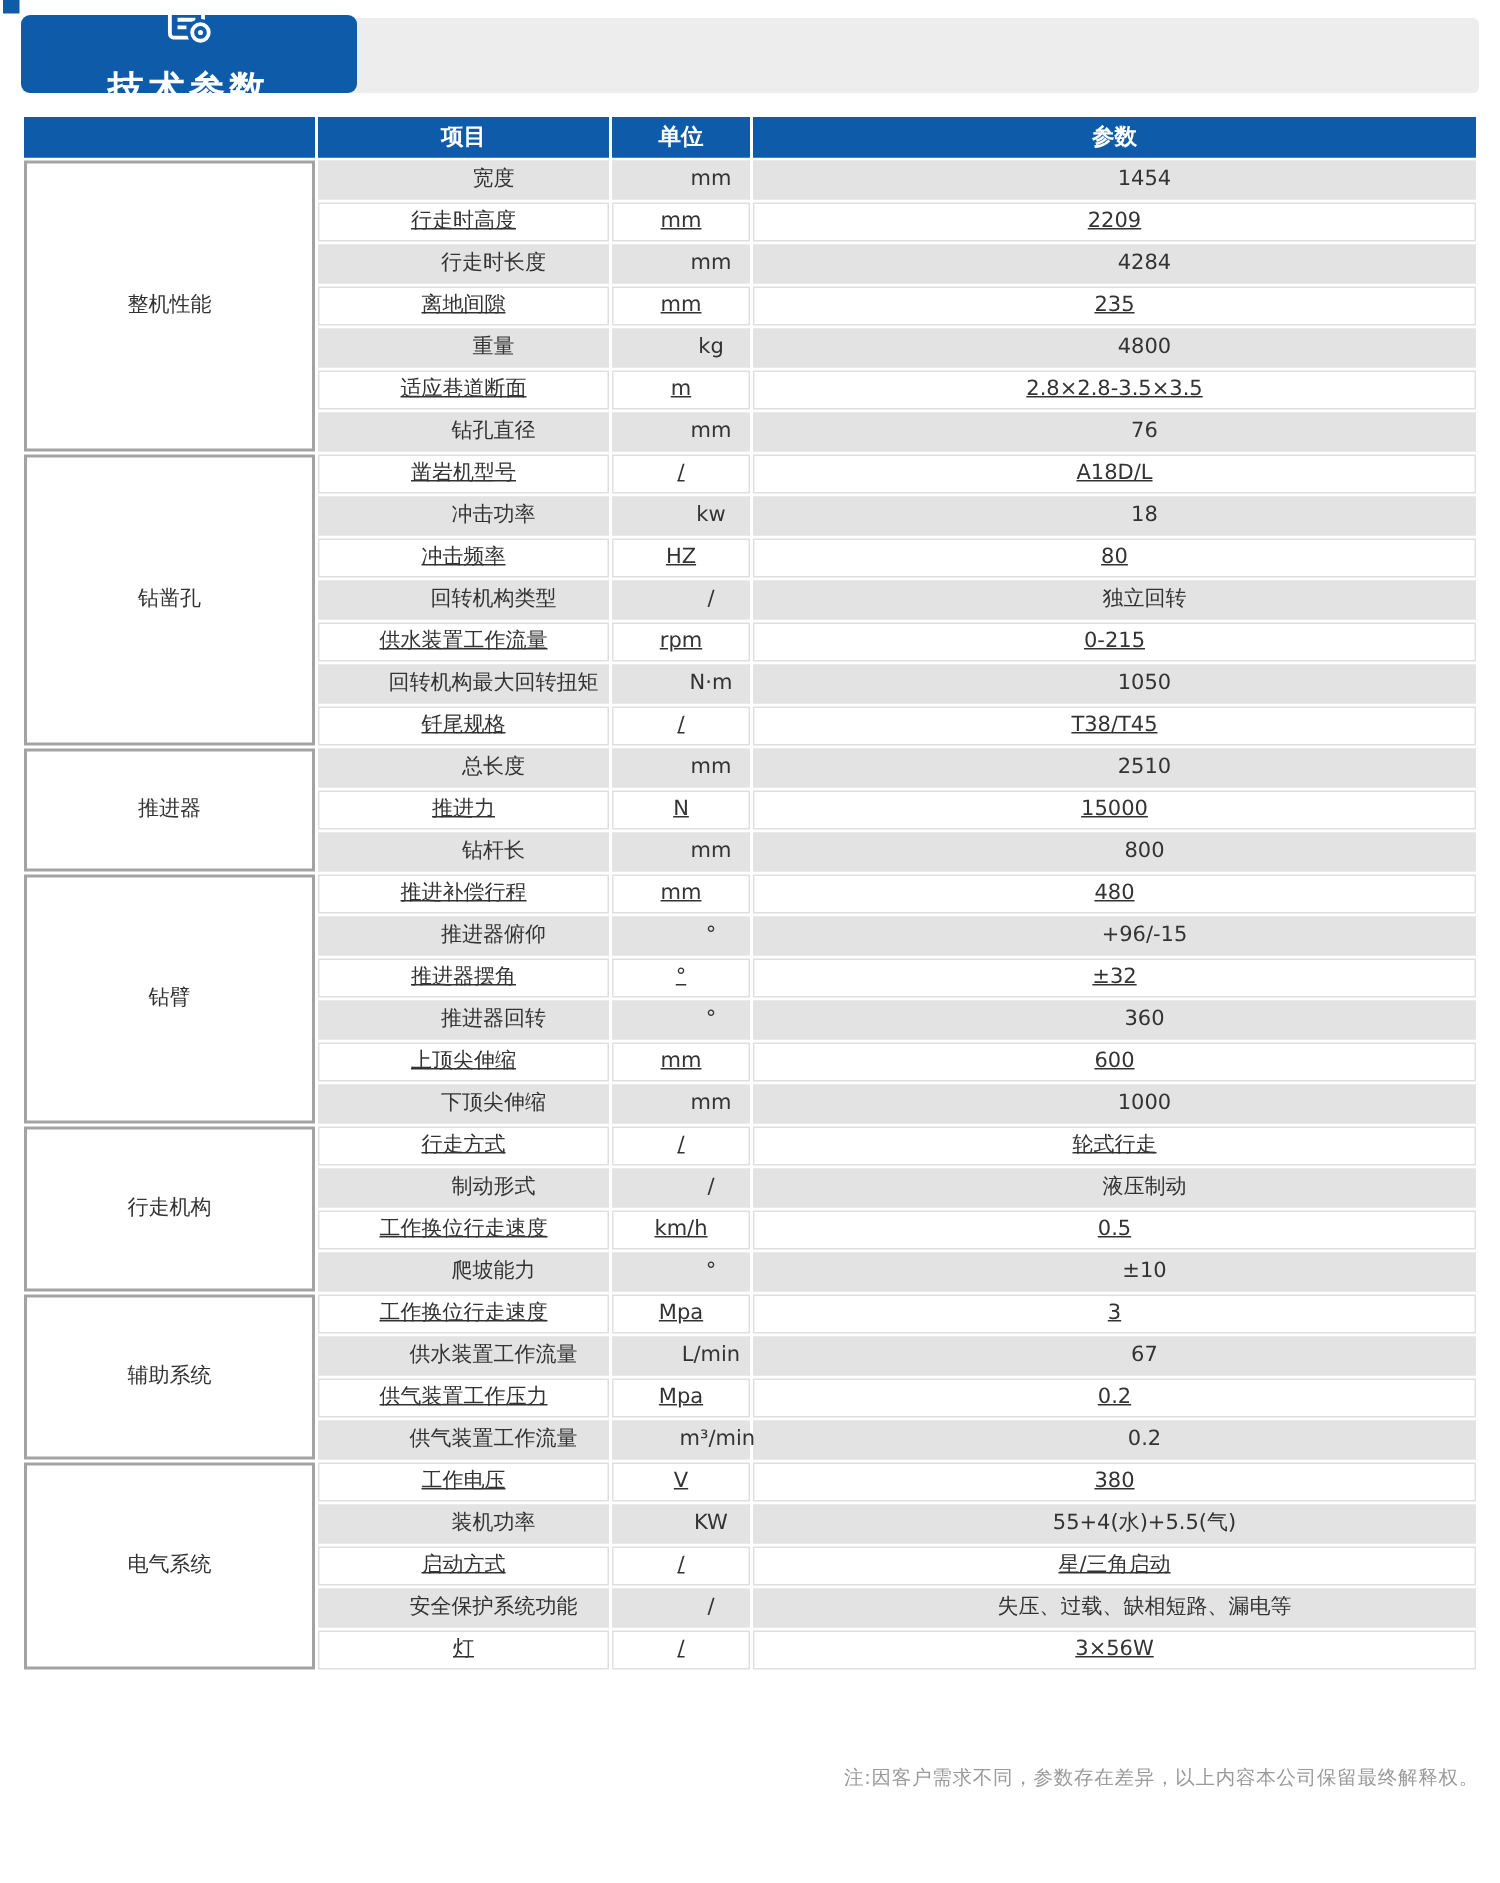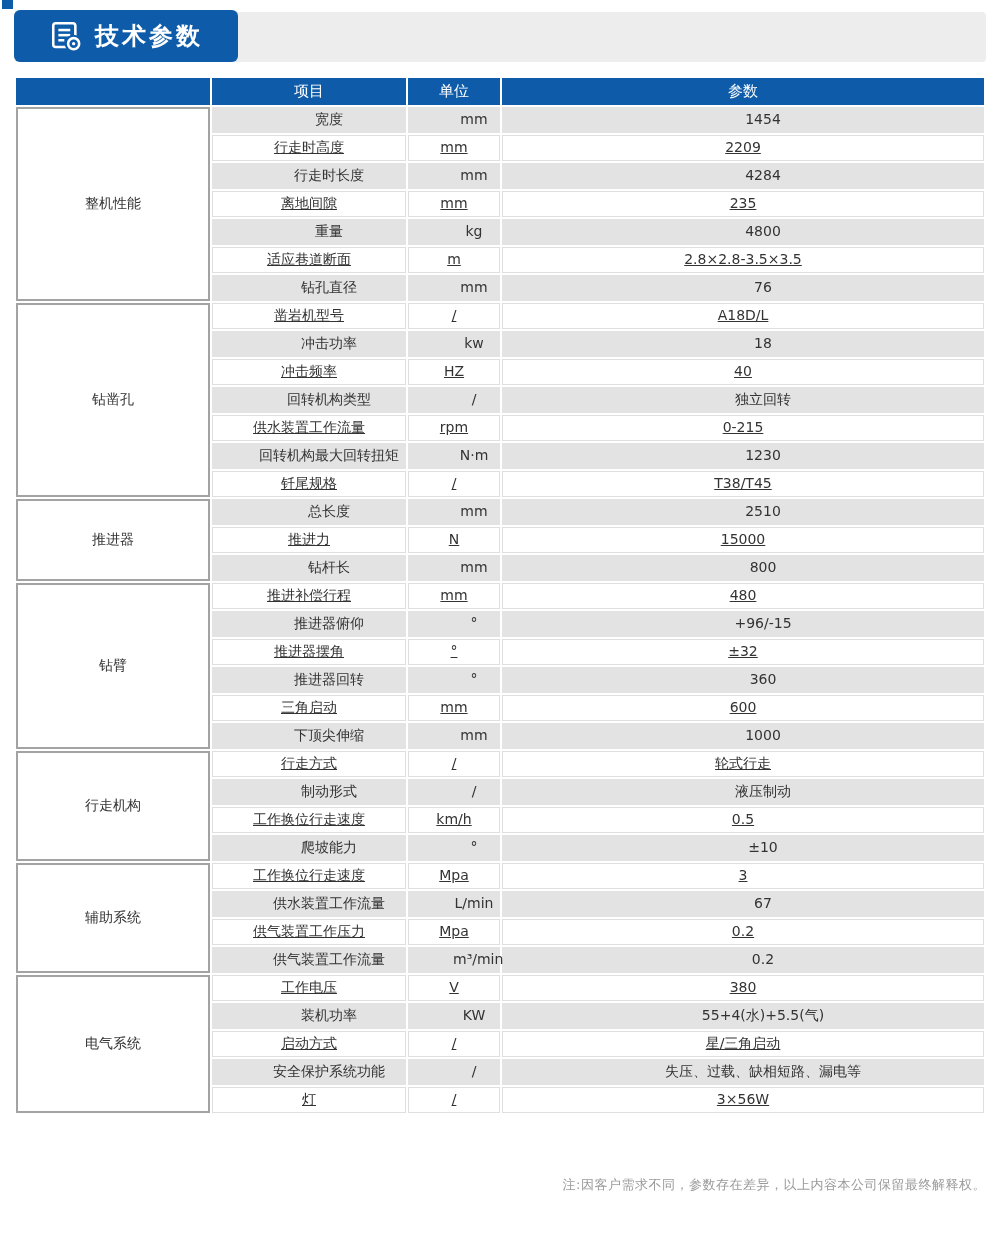--- a/index.html
+++ b/index.html
@@ -29,20 +29,21 @@
     position: absolute;
     left: 14px; top: 10px;
     width: 224px; height: 52px;
     background: #0e5ca9;
     border-radius: 6px;
     display: flex;
     align-items: center;
     justify-content: center;
     gap: 12px;
     color: #ffffff;
+    flex-direction: column;
   }
   .badge-icon { width: 34px; height: 34px; display: inline-flex; }
   .badge-icon svg { width: 100%; height: 100%; }
   .badge-label {
     font-size: 24px;
     font-weight: bold;
     letter-spacing: 3px;
   }
   table.spec-table {
     position: absolute;
@@ -64,21 +65,21 @@
     font-size: 14px;
     color: #333333;
     line-height: 1.1;
     padding: 1px 4px;
   }
   .spec-table thead th {
     background: #0e5ca9;
     border: 1px solid #0e5ca9;
     color: #ffffff;
     font-size: 15px;
-    font-weight: normal;
+    font-weight: bold;
     height: 27px;
   }
   td.group-cell {
     background: #ffffff;
     border: 2px solid #a3a3a3;
     font-size: 14px;
     color: #333333;
   }
   tr.row-gray td.data-cell {
     background: #e3e3e3;
@@ -181,36 +182,36 @@
           <td class="data-cell value-cell">A18D/L</td>
         </tr>
         <tr class="row-gray">
           <td class="data-cell item-cell">冲击功率</td>
           <td class="data-cell unit-cell">kw</td>
           <td class="data-cell value-cell">18</td>
         </tr>
         <tr class="row-white">
           <td class="data-cell item-cell">冲击频率</td>
           <td class="data-cell unit-cell">HZ</td>
-          <td class="data-cell value-cell">40</td>
+          <td class="data-cell value-cell">80</td>
         </tr>
         <tr class="row-gray">
           <td class="data-cell item-cell">回转机构类型</td>
           <td class="data-cell unit-cell">/</td>
           <td class="data-cell value-cell">独立回转</td>
         </tr>
         <tr class="row-white">
           <td class="data-cell item-cell">供水装置工作流量</td>
           <td class="data-cell unit-cell">rpm</td>
           <td class="data-cell value-cell">0-215</td>
         </tr>
         <tr class="row-gray">
           <td class="data-cell item-cell">回转机构最大回转扭矩</td>
           <td class="data-cell unit-cell">N·m</td>
-          <td class="data-cell value-cell">1230</td>
+          <td class="data-cell value-cell">1050</td>
         </tr>
         <tr class="row-white">
           <td class="data-cell item-cell">钎尾规格</td>
           <td class="data-cell unit-cell">/</td>
           <td class="data-cell value-cell">T38/T45</td>
         </tr>
         <tr class="row-gray">
           <td class="group-cell" rowspan="3">推进器</td>
           <td class="data-cell item-cell">总长度</td>
           <td class="data-cell unit-cell">mm</td>
@@ -241,21 +242,21 @@
           <td class="data-cell item-cell">推进器摆角</td>
           <td class="data-cell unit-cell">°</td>
           <td class="data-cell value-cell">±32</td>
         </tr>
         <tr class="row-gray">
           <td class="data-cell item-cell">推进器回转</td>
           <td class="data-cell unit-cell">°</td>
           <td class="data-cell value-cell">360</td>
         </tr>
         <tr class="row-white">
-          <td class="data-cell item-cell">三角启动</td>
+          <td class="data-cell item-cell">上顶尖伸缩</td>
           <td class="data-cell unit-cell">mm</td>
           <td class="data-cell value-cell">600</td>
         </tr>
         <tr class="row-gray">
           <td class="data-cell item-cell">下顶尖伸缩</td>
           <td class="data-cell unit-cell">mm</td>
           <td class="data-cell value-cell">1000</td>
         </tr>
         <tr class="row-white">
           <td class="group-cell" rowspan="4">行走机构</td>

